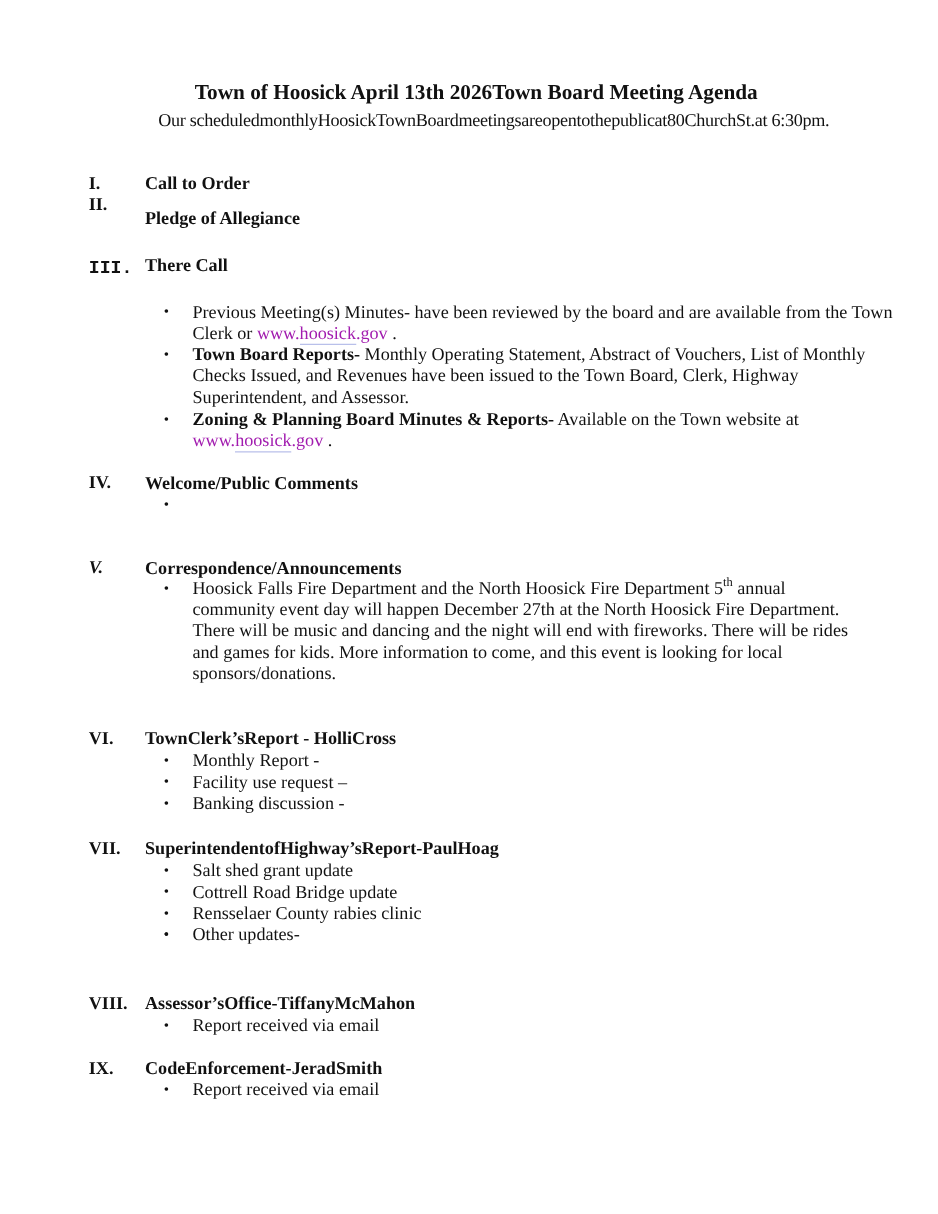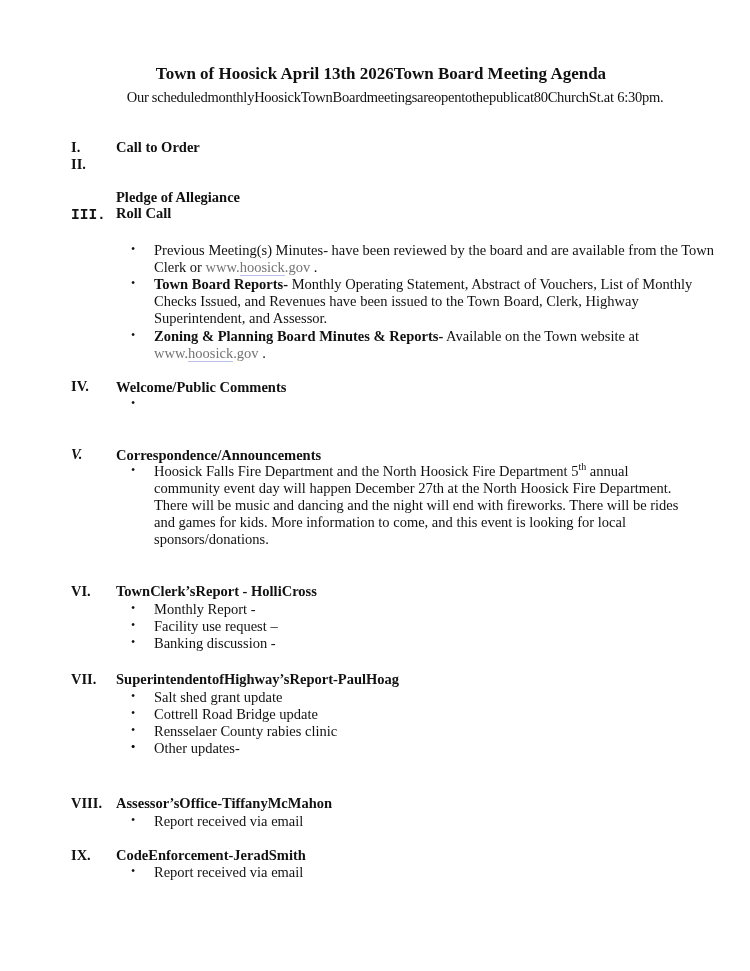--- a/index.html
+++ b/index.html
@@ -73,21 +73,21 @@
       padding-left: 23px;
     }
     .list li .bullet {
       position: absolute;
       left: 0;
       top: -1px;
       font-size: 12px;
     }
     .b { font-weight: bold; }
     a.link {
-      color: #737373;
+      color: #a21caf;
       text-decoration: none;
     }
     a.link .u {
       border-bottom: 1px solid #b9c0ea;
     }
     sup {
       font-size: 10px;
       line-height: 0;
       vertical-align: 6px;
     }
@@ -98,26 +98,26 @@
 <div class="title">Town of Hoosick April 13th 2026Town Board Meeting Agenda</div>
 <div class="subtitle">Our scheduledmonthlyHoosickTownBoardmeetingsareopentothepublicat80ChurchSt.at 6:30pm.</div>
 
 <div class="sec" style="top:139px;">
   <span class="sec-num">I.</span>
   <span class="sec-title">Call to Order</span>
 </div>
 
 <div class="sec" style="top:156px;">
   <span class="sec-num">II.</span>
-  <span class="sec-title" style="top:33px;text-align:right;">Pledge of Allegiance</span>
+  <span class="sec-title" style="top:11px;text-align:right;">Pledge of Allegiance</span>
 </div>
 
 <div class="sec" style="top:205px;">
   <span class="sec-num" style="top:2px;font-family:Liberation Mono, monospace;">III.</span>
-  <span class="sec-title">Roll Call</span>
+  <span class="sec-title">There Call</span>
 </div>
 <ul class="list" style="top:242px;">
   <li>
     <span class="bullet">•</span>
     <span>Previous Meeting(s) Minutes- have been reviewed by the board and are available from the Town Clerk or </span><a class="link"><span>www.</span><span class="u">hoosick</span><span>.gov</span></a><span> .</span>
   </li>
   <li>
     <span class="bullet">•</span>
     <span class="b">Town Board Reports-</span><span> Monthly Operating Statement, Abstract of Vouchers, List of Monthly Checks Issued, and Revenues have been issued to the Town Board, Clerk, Highway Superintendent, and Assessor.</span>
   </li>

